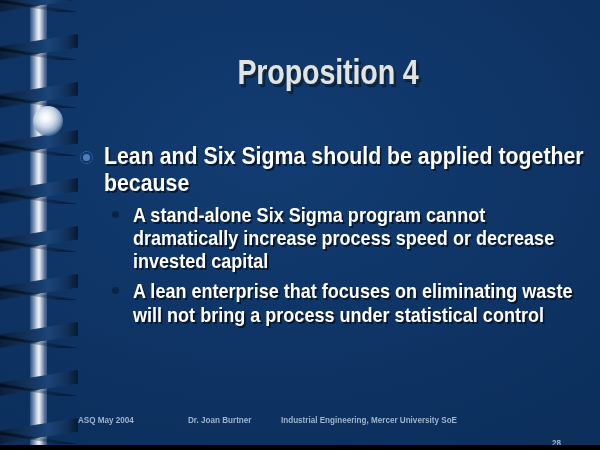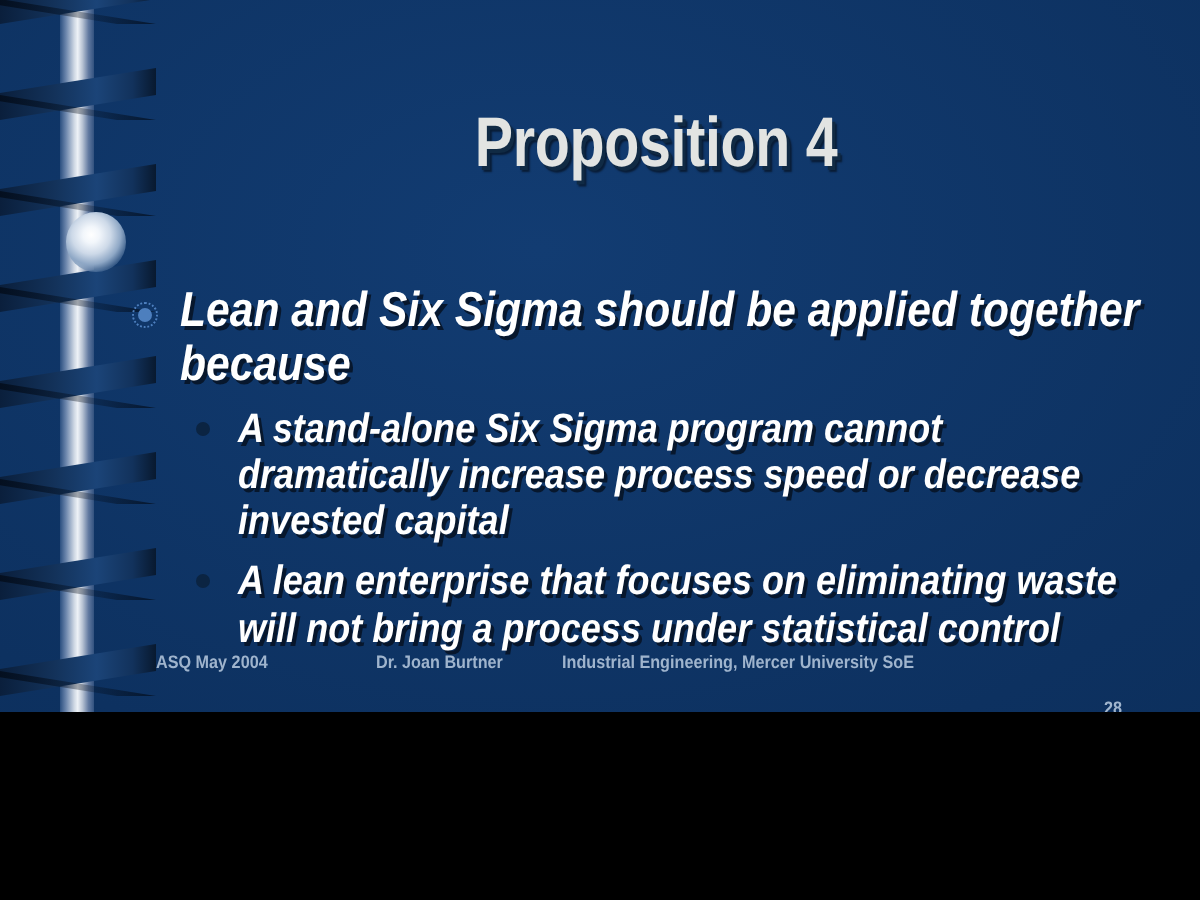--- a/index.html
+++ b/index.html
@@ -3,21 +3,21 @@
 <meta charset="utf-8">
 <style>
   html, body {
     margin: 0;
     padding: 0;
     background: #000;
   }
   #slide {
     position: relative;
     width: 600px;
-    height: 356px;
+    height: 445px;
     overflow: hidden;
     background: #0d3160;
     background-image:
       radial-gradient(ellipse 900px 600px at 45% 35%, #123c72 0%, #0d3160 45%, #0a2950 100%);
     font-family: "Liberation Sans", sans-serif;
     -webkit-font-smoothing: none;
   }
 
   
   #ribbon {
@@ -129,25 +129,24 @@
     border-radius: 50%;
     background: radial-gradient(circle at 42% 38%,
        #ffffff 0%, #f2f6fb 16%, #cdd9e8 38%, #8fa8c6 58%,
        rgba(92,124,163,.55) 74%, rgba(30,60,100,0) 100%);
     z-index: 5;
   }
 
   
   #body {
     position: absolute;
-    left: 62px;
+    left: 76px;
     top: 142px;
     width: 510px;
     z-index: 4;
-    font-style: italic;
   }
   .lvl1 {
     position: relative;
     padding-left: 28px;
     margin-bottom: 4px;
   }
   .lvl1 .txt {
     font-size: 24.5px;
     font-weight: bold;
     line-height: 1.12;

